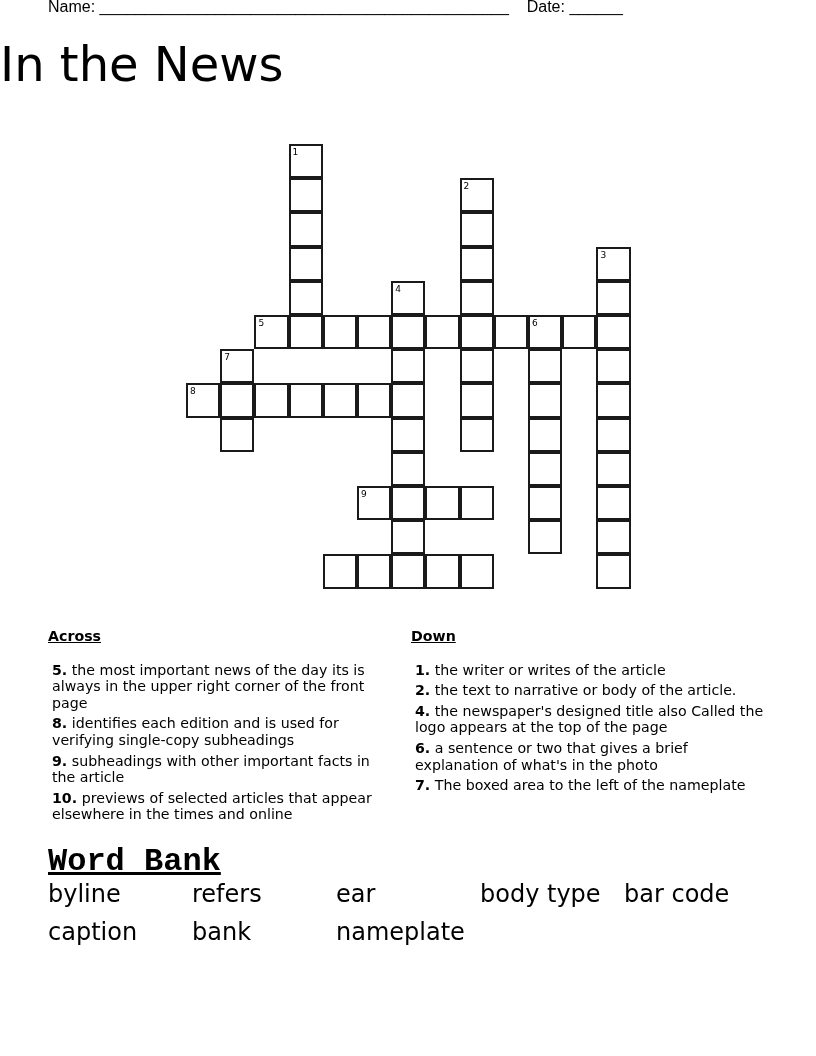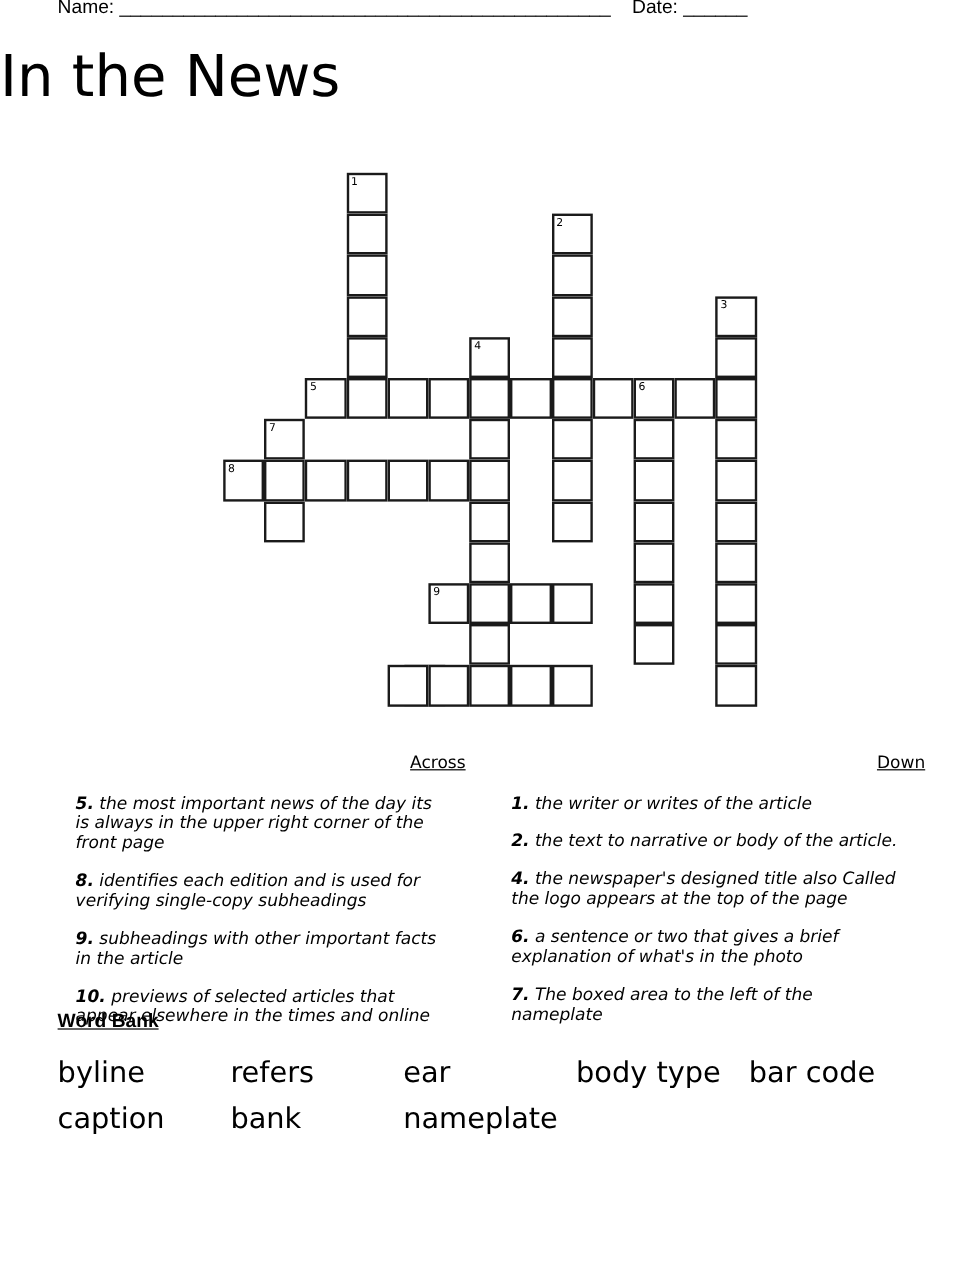--- a/index.html
+++ b/index.html
@@ -20,27 +20,27 @@
     .cell-num {
       position: absolute; top: 1px; left: 2px;
       font-family: "DejaVu Sans", sans-serif; font-size: 9px; line-height: 10px;
     }
     .clues {
       position: absolute; top: 628px;
       font-family: "DejaVu Sans", sans-serif; font-size: 14.2px; line-height: 16.6px;
     }
     .clues.across { left: 48px; width: 340px; }
     .clues.down { left: 411px; width: 360px; }
-    .clue-heading { font-weight: normal; text-decoration: underline; margin-bottom: 17px; text-align: right; }
+    .clue-heading { font-weight: bold; text-decoration: underline; margin-bottom: 17px; }
     .clue-num { font-weight: bold; }
-    .clue { margin: 15px; font-style: italic; }
+    .clue { margin: 4px; }
     .clue.gap { margin-top: 4px; }
     .wordbank-title {
       position: absolute; top: 843px; left: 48px;
-      font-family: Liberation Sans, sans-serif; font-weight: bold; font-size: 16px;
+      font-family: Liberation Mono, monospace; font-weight: bold; font-size: 32px;
       text-decoration: underline;
     }
     .wordbank {
       position: absolute; top: 880px; left: 48px; width: 730px;
       display: grid; grid-template-columns: 144px 144px 144px 144px 144px;
       grid-auto-rows: 38px;
       font-family: "DejaVu Sans", sans-serif; font-size: 24px;
     }
   </style>
 </head>

